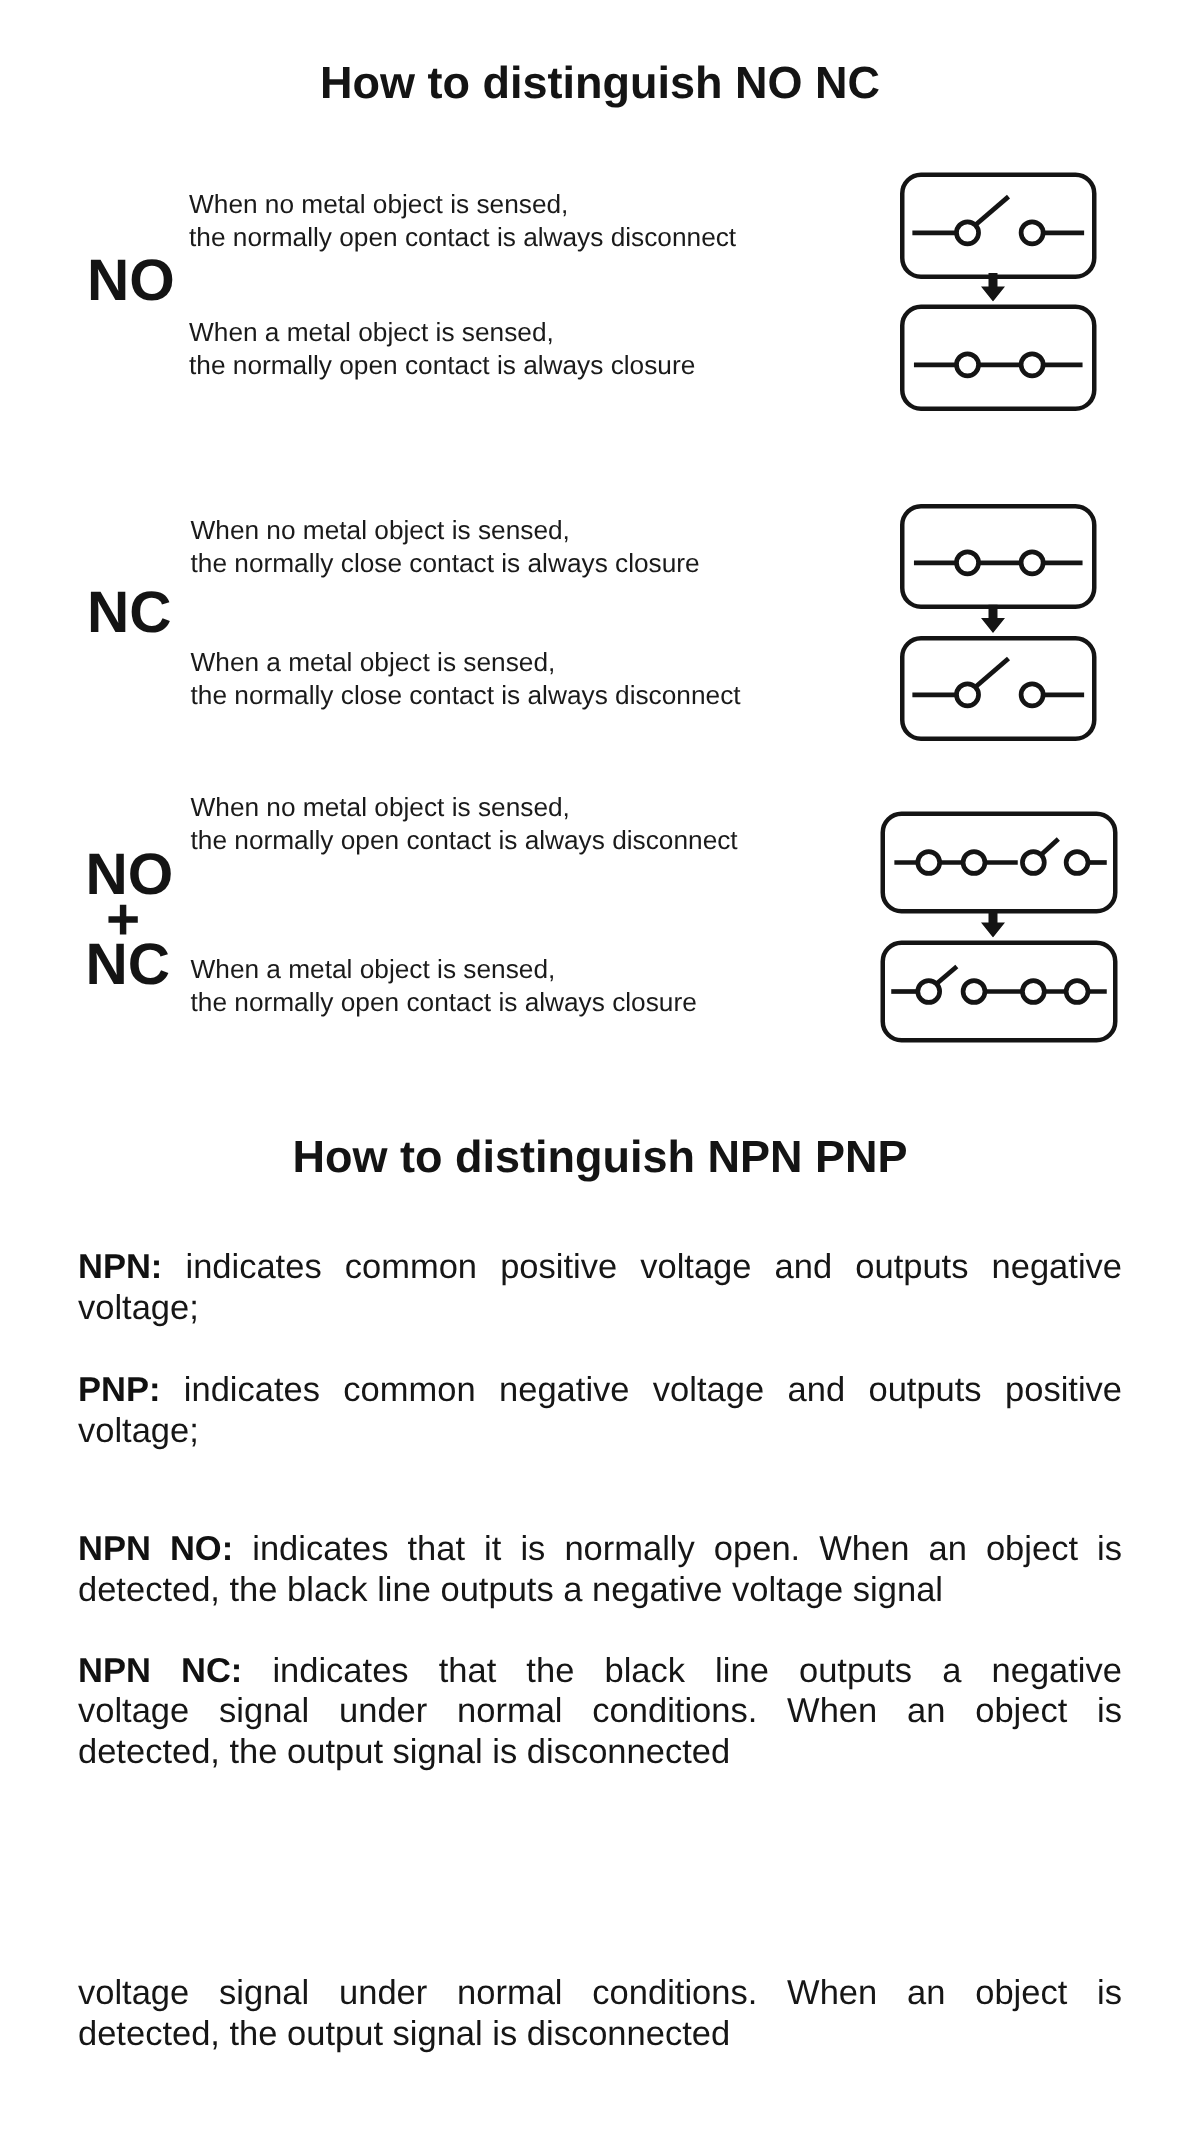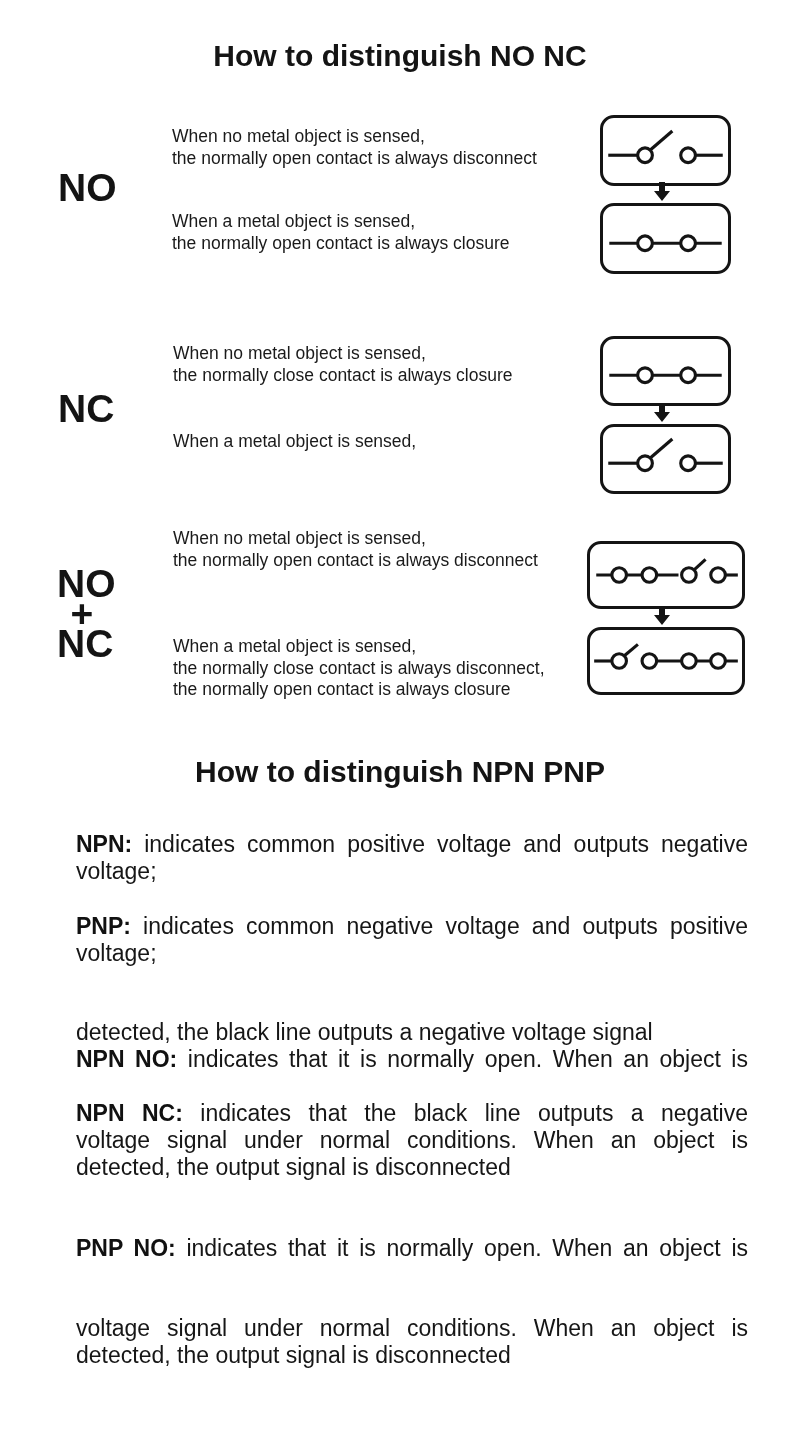--- a/index.html
+++ b/index.html
@@ -10,27 +10,27 @@
   .abs{position:absolute;}
   .title{
     left:0;top:0;width:800px;text-align:center;
     font-size:30px;font-weight:bold;letter-spacing:0px;color:#141414;
   }
   .glabel{
     font-size:39px;font-weight:bold;line-height:30px;color:#141414;
   }
   .glabel-col{width:50px;text-align:center;}
   .stext{font-size:17.5px;line-height:21.5px;color:#1a1a1a;}
-  .stext div{white-space:nowrap;margin-left:46px;}
+  .stext div{white-space:nowrap;}
   .dbox{
     position:absolute;border:3px solid #141414;border-radius:14px;background:#fff;
   }
   .dbox svg{display:block;width:100%;height:100%;}
   .para{left:52px;width:696px;font-size:23px;line-height:27px;color:#161616;}
-  .pline{text-align:justify;margin-left:24px;}
+  .pline{text-align:justify;}
   .pline.just{text-align-last:justify;}
   .pline.last{text-align-last:left;}
   .para b{font-weight:bold;color:#111;}
   .arrow{position:absolute;width:16px;height:19px;}
   svg .wire{stroke:#141414;stroke-width:3;fill:none;stroke-linecap:butt;}
   svg .node{stroke:#141414;stroke-width:3;fill:#fff;}
 </style>
 </head>
 <body>
 
@@ -72,20 +72,21 @@
   </div>
 
   <div class="abs glabel" style="left:58px;top:394px;">NC</div>
 
   <div class="abs stext" style="left:127px;top:343px;">
     <div>When no metal object is sensed,</div>
     <div>the normally close contact is always closure</div>
   </div>
   <div class="abs stext" style="left:127px;top:431px;">
     <div>When a metal object is sensed,</div>
+    <div>the normally close contact is always disconnect</div>
   </div>
 
   <div class="dbox" style="left:600px;top:336px;width:125px;height:64px;">
     <svg viewBox="0 0 119 58">
       <path class="wire" d="M6 33 H113"></path>
       <circle class="node" cx="40" cy="33" r="7"></circle>
       <circle class="node" cx="81" cy="33" r="7"></circle>
     </svg>
   </div>
   <div class="arrow" style="left:654px;top:403px;">
@@ -108,21 +109,20 @@
     <div>+</div>
     <div>NC</div>
   </div>
 
   <div class="abs stext" style="left:127px;top:528px;">
     <div>When no metal object is sensed,</div>
     <div>the normally open contact is always disconnect</div>
   </div>
   <div class="abs stext" style="left:127px;top:636px;">
     <div>When a metal object is sensed,</div>
-    <div>the normally close contact is always disconnect,</div>
     <div>the normally open contact is always closure</div>
   </div>
 
   <div class="dbox" style="left:587px;top:541px;width:152px;height:62px;">
     <svg viewBox="0 0 146 56">
       <path class="wire" d="M6 28 H85"></path>
       <path class="wire" d="M100 23 L111 13"></path>
       <path class="wire" d="M127 28 H142"></path>
       <circle class="node" cx="28" cy="28" r="7"></circle>
       <circle class="node" cx="57" cy="28" r="7"></circle>
@@ -153,32 +153,31 @@
     <div class="pline just"><b>NPN:</b><span> indicates common positive voltage and outputs negative</span></div>
     <div class="pline last"><span>voltage;</span></div>
   </div>
 
   <div class="abs para" style="top:913px;">
     <div class="pline just"><b>PNP:</b><span> indicates common negative voltage and outputs positive</span></div>
     <div class="pline last"><span>voltage;</span></div>
   </div>
 
   <div class="abs para" style="top:1019px;">
+    <div class="pline just"><b>NPN NO:</b><span> indicates that it is normally open. When an object is</span></div>
     <div class="pline last"><span>detected, the black line outputs a negative voltage signal</span></div>
-    <div class="pline just"><b>NPN NO:</b><span> indicates that it is normally open. When an object is</span></div>
   </div>
 
   <div class="abs para" style="top:1100px;">
     <div class="pline just"><b>NPN NC:</b><span> indicates that the black line outputs a negative</span></div>
     <div class="pline just"><span>voltage signal under normal conditions. When an object is</span></div>
     <div class="pline last"><span>detected, the output signal is disconnected</span></div>
   </div>
 
   <div class="abs para" style="top:1235px;">
-    <div class="pline just"><b>PNP NO:</b><span> indicates that it is normally open. When an object is</span></div>
   </div>
 
   <div class="abs para" style="top:1315px;">
     <div class="pline just"><span>voltage signal under normal conditions. When an object is</span></div>
     <div class="pline last"><span>detected, the output signal is disconnected</span></div>
   </div>
 
 </div>
 
 </body></html>

